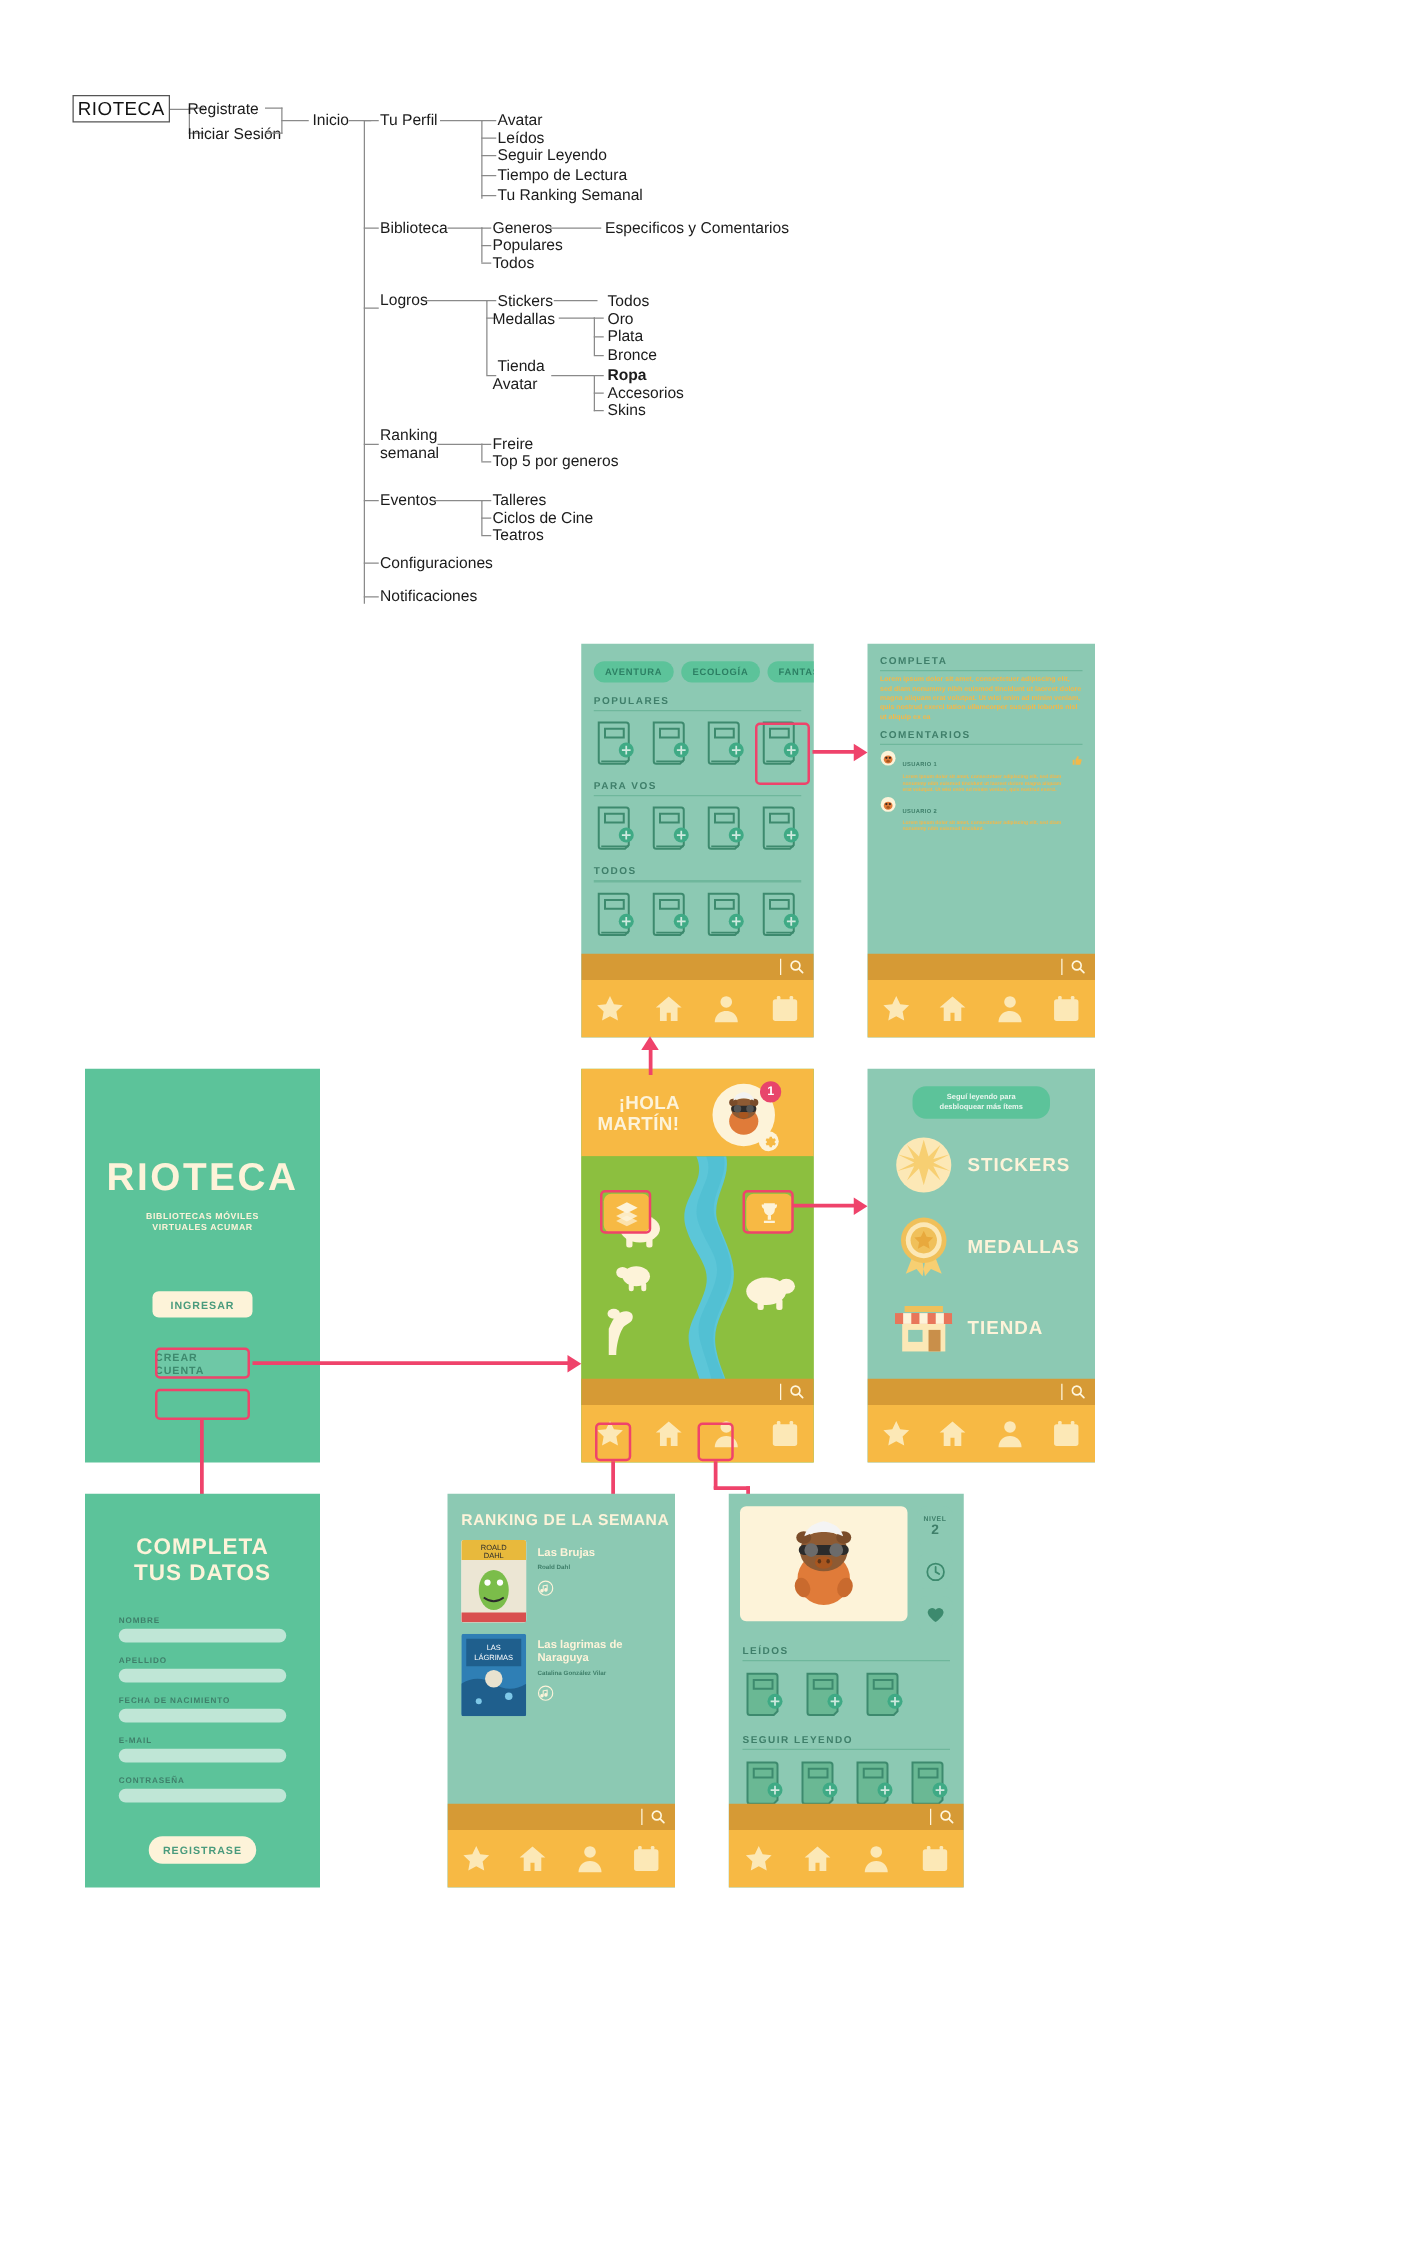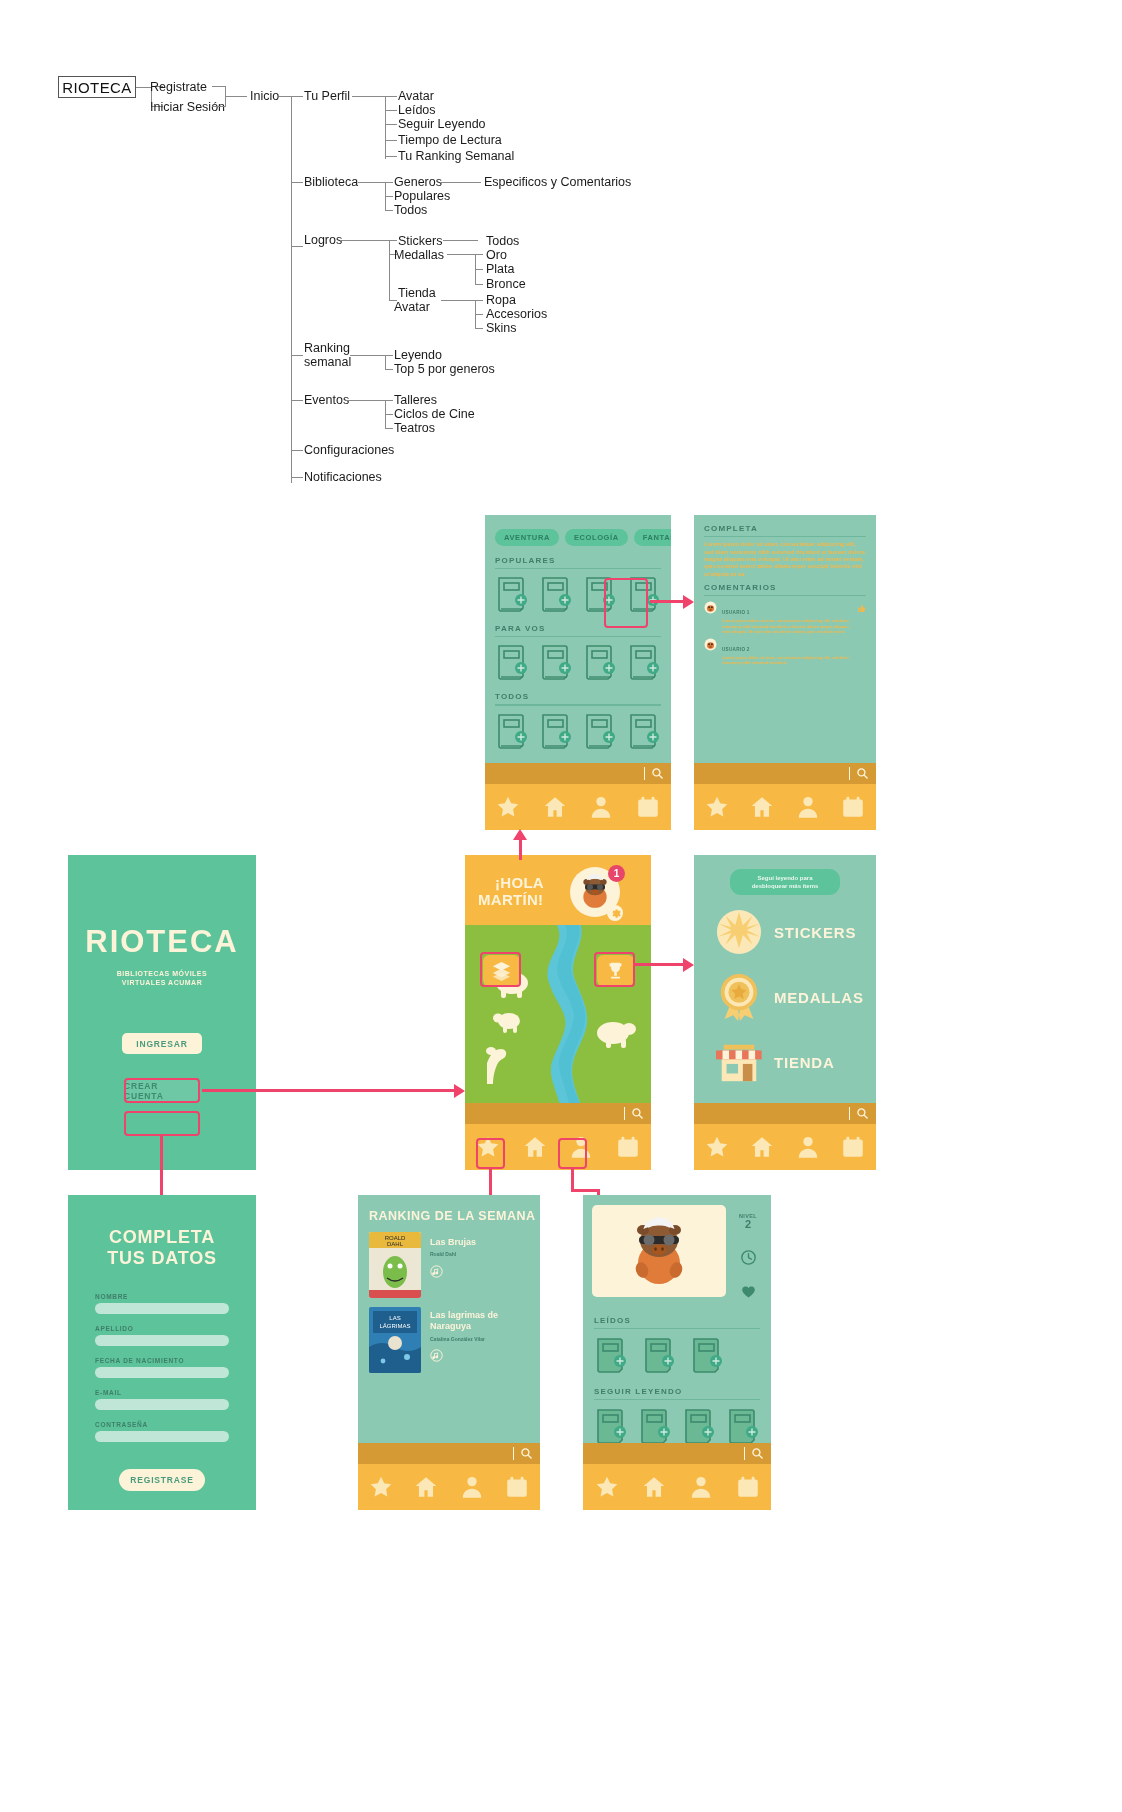--- a/index.html
+++ b/index.html
@@ -174,52 +174,52 @@
   <div class="ln lnh" style="left:475px;top:284px;width:8px;"></div>
   <div class="sm-label" style="left:486px;top:249px;">Oro</div>
   <div class="sm-label" style="left:486px;top:263px;">Plata</div>
   <div class="sm-label" style="left:486px;top:278px;">Bronce</div>
 
   <div class="ln lnh" style="left:441px;top:300px;width:35px;"></div>
   <div class="ln lnv" style="left:475px;top:300px;height:29px;"></div>
   <div class="ln lnh" style="left:475px;top:300px;width:8px;"></div>
   <div class="ln lnh" style="left:475px;top:314px;width:8px;"></div>
   <div class="ln lnh" style="left:475px;top:328px;width:8px;"></div>
-  <div class="sm-label" style="left:486px;top:294px;">Ropa</div>
+  <div class="sm-label" style="left:486px;top:294px;font-weight:bold;">Ropa</div>
   <div class="sm-label" style="left:486px;top:308px;">Accesorios</div>
   <div class="sm-label" style="left:486px;top:322px;">Skins</div>
 
   <div class="ln lnh" style="left:291px;top:355px;width:12px;"></div>
   <div class="sm-label" style="left:304px;top:342px;">Ranking</div>
   <div class="sm-label" style="left:304px;top:356px;">semanal</div>
   <div class="ln lnh" style="left:350px;top:355px;width:36px;"></div>
   <div class="ln lnv" style="left:385px;top:355px;height:14px;"></div>
   <div class="ln lnh" style="left:385px;top:355px;width:8px;"></div>
   <div class="ln lnh" style="left:385px;top:369px;width:8px;"></div>
-  <div class="sm-label" style="left:394px;top:349px;">Leyendo</div>
+  <div class="sm-label" style="left:394px;top:349px;">Freire</div>
   <div class="sm-label" style="left:394px;top:363px;">Top 5 por generos</div>
 
   <div class="ln lnh" style="left:291px;top:400px;width:12px;"></div>
   <div class="sm-label" style="left:304px;top:394px;">Eventos</div>
   <div class="ln lnh" style="left:346px;top:400px;width:40px;"></div>
   <div class="ln lnv" style="left:385px;top:400px;height:28px;"></div>
   <div class="ln lnh" style="left:385px;top:400px;width:8px;"></div>
   <div class="ln lnh" style="left:385px;top:414px;width:8px;"></div>
   <div class="ln lnh" style="left:385px;top:428px;width:8px;"></div>
   <div class="sm-label" style="left:394px;top:394px;">Talleres</div>
   <div class="sm-label" style="left:394px;top:408px;">Ciclos de Cine</div>
   <div class="sm-label" style="left:394px;top:422px;">Teatros</div>
 
   <div class="ln lnh" style="left:291px;top:450px;width:12px;"></div>
   <div class="sm-label" style="left:304px;top:444px;">Configuraciones</div>
   <div class="ln lnh" style="left:291px;top:477px;width:12px;"></div>
   <div class="sm-label" style="left:304px;top:471px;">Notificaciones</div>
 </div>
 
-<div class="phone teal" style="left:465px;top:515px;width:186px;height:315px;margin-left:20px;">
+<div class="phone teal" style="left:465px;top:515px;width:186px;height:315px;">
 
   <div style="padding:14px 10px 0 10px;display:flex;gap:6px;">
     <span class="pill">AVENTURA</span>
     <span class="pill">ECOLOGÍA</span>
     <span class="pill">FANTASÍA</span>
   </div>
 
   <div style="padding:10px 10px 0 10px;">
     <div class="sect-title">POPULARES</div>
     <div class="sect-rule"></div>

